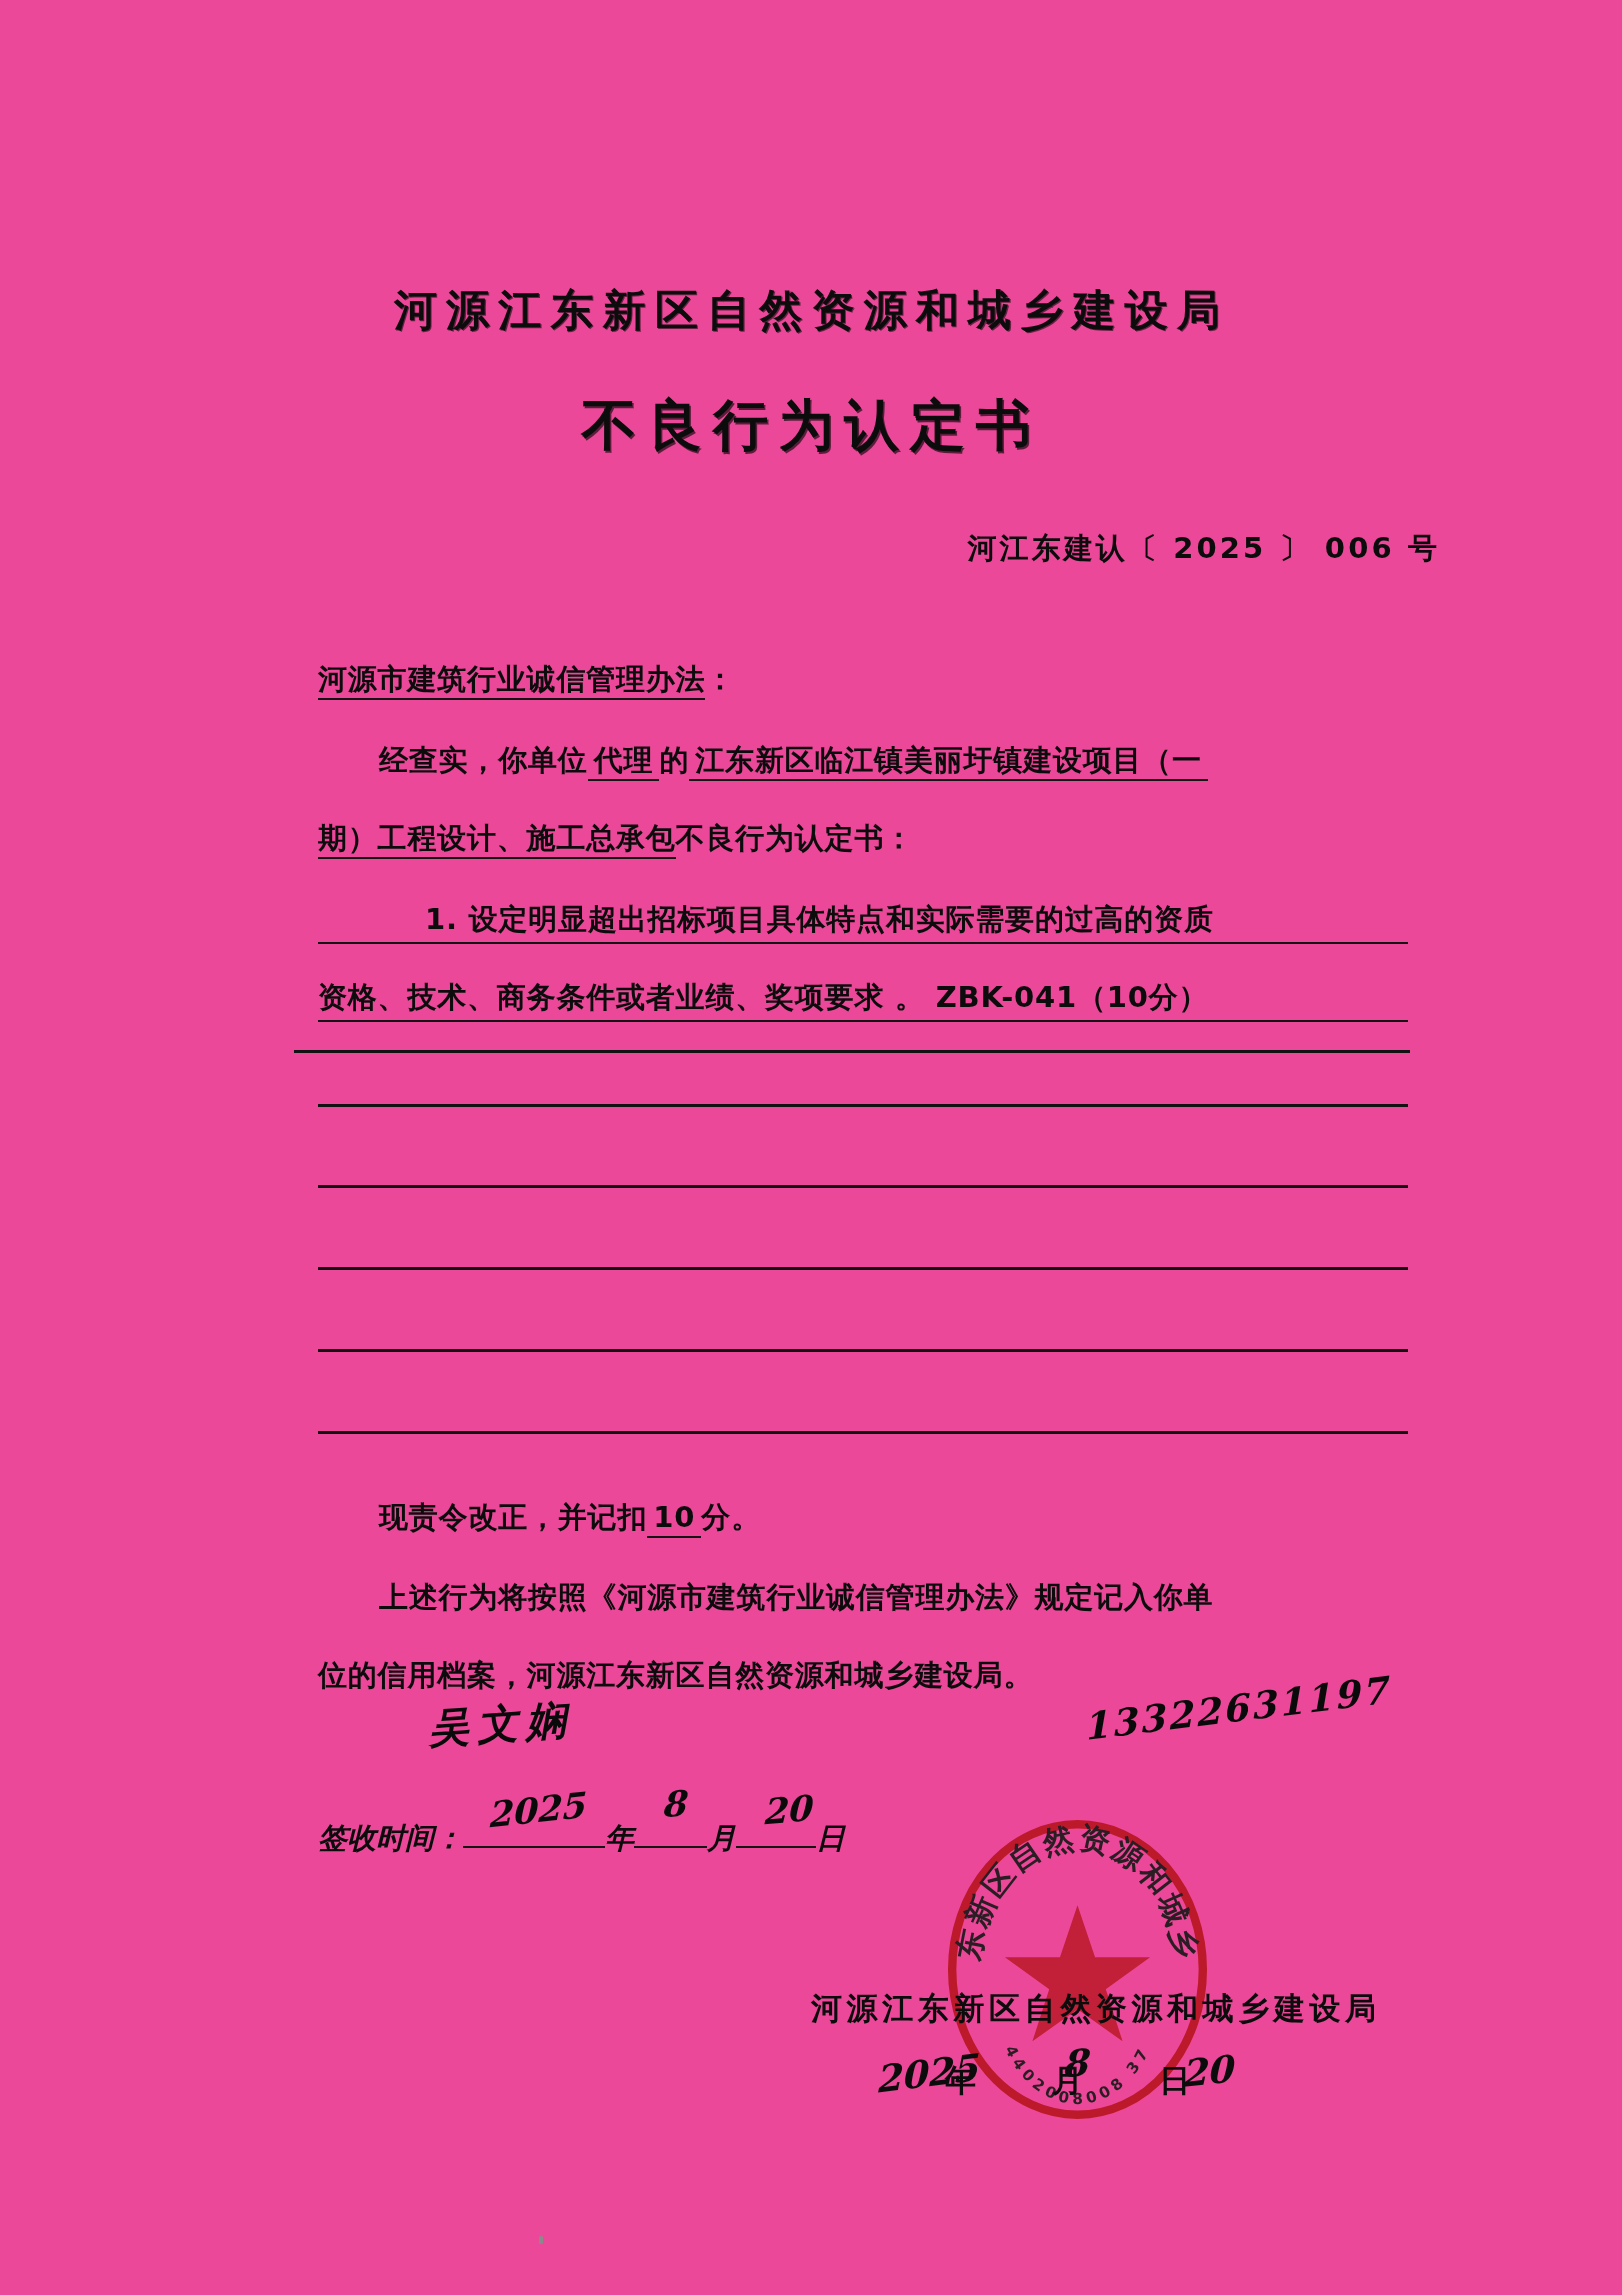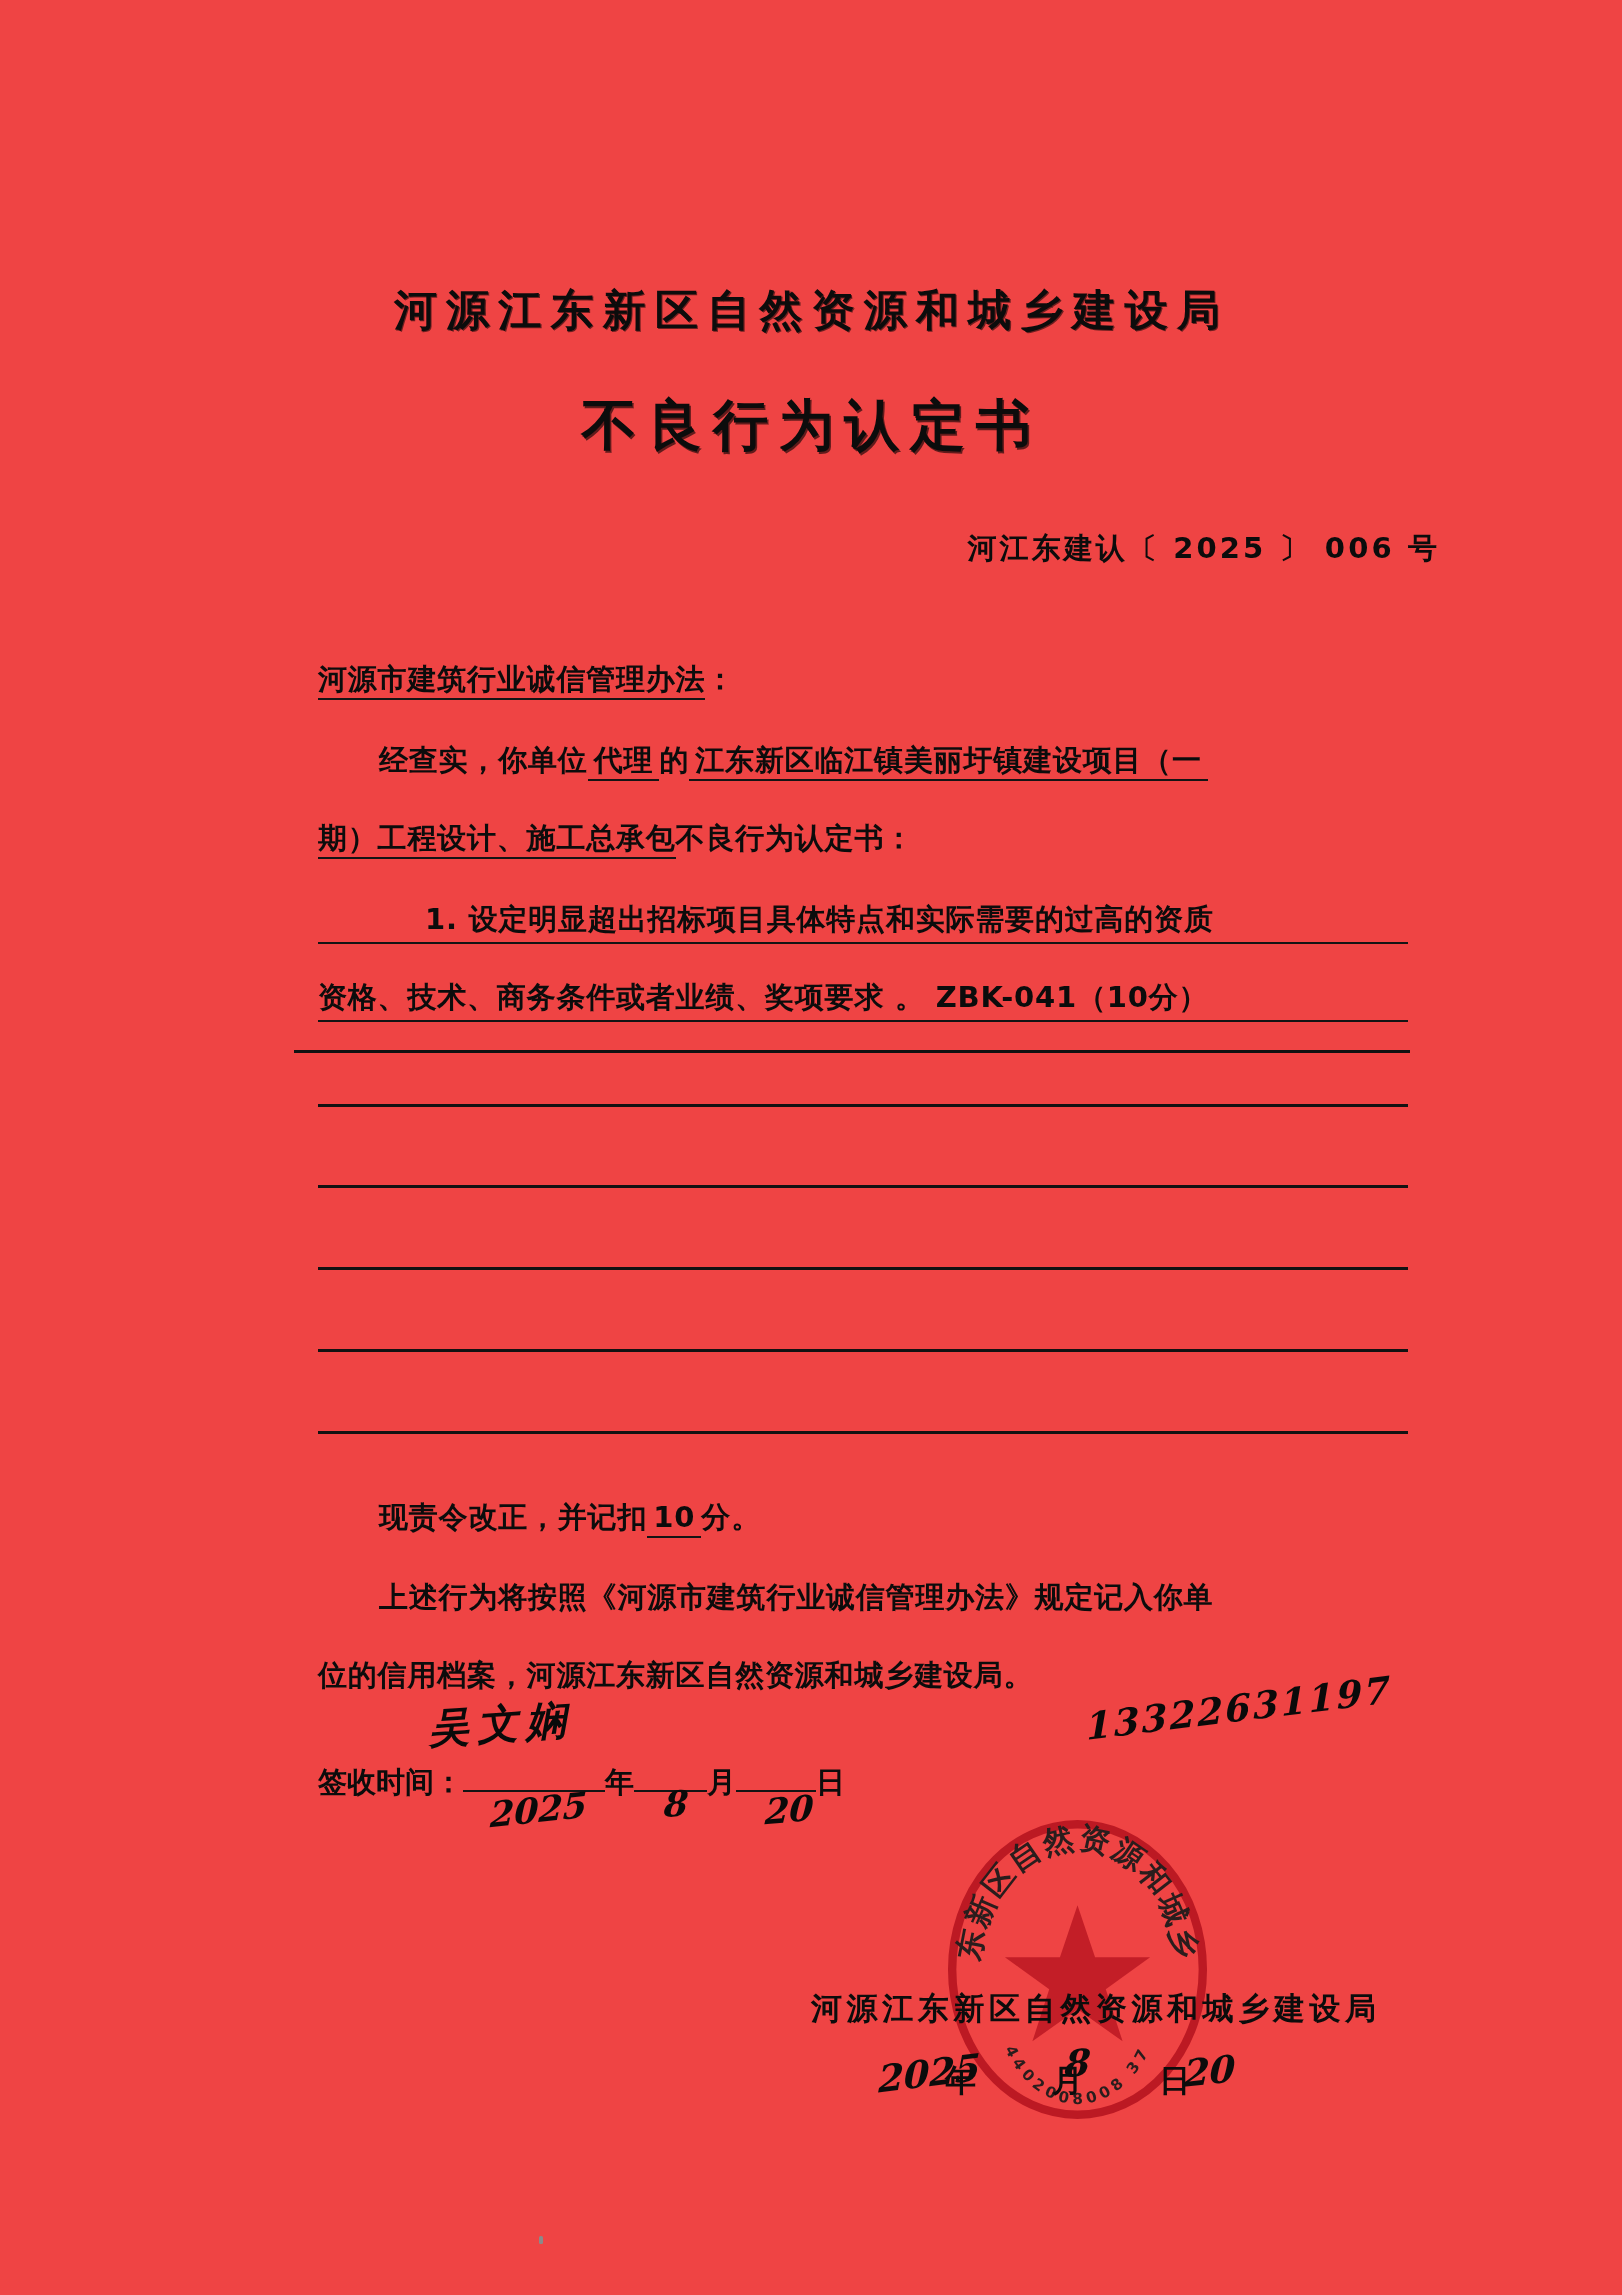--- a/index.html
+++ b/index.html
@@ -12,21 +12,21 @@
     height: 2295px;
     position: relative;
     font-family: "Liberation Serif", "DejaVu Serif", serif;
     color: #0c0c0c;
     overflow: hidden;
   }
 
   .page {
     position: absolute;
     inset: 0;
-    background: #ef4444;
+    background: #ec4899;
   }
 
   
   .org-title {
     position: absolute;
     top: 282px;
     left: 0;
     width: 1623px;
     text-align: center;
     font-size: 43px;
@@ -104,21 +104,21 @@
 
   .sign-row {
     position: absolute;
     left: 318px;
     font-size: 29px;
     font-weight: bold;
     font-family: "DejaVu Sans", "Liberation Sans", sans-serif;
     white-space: nowrap;
   }
   .sign-people { top: 1731px; }
-  .sign-time   { top: 1756px; }
+  .sign-time   { top: 1812px; font-style: italic; }
 
   .blank-line {
     display: inline-block;
     border-bottom: 2.3px solid #141414;
     vertical-align: baseline;
     position: relative;
   }
   .bl-name  { width: 298px; height: 34px; }
   .bl-phone { width: 329px; height: 34px; }
   .bl-year  { width: 142px; height: 34px; }

